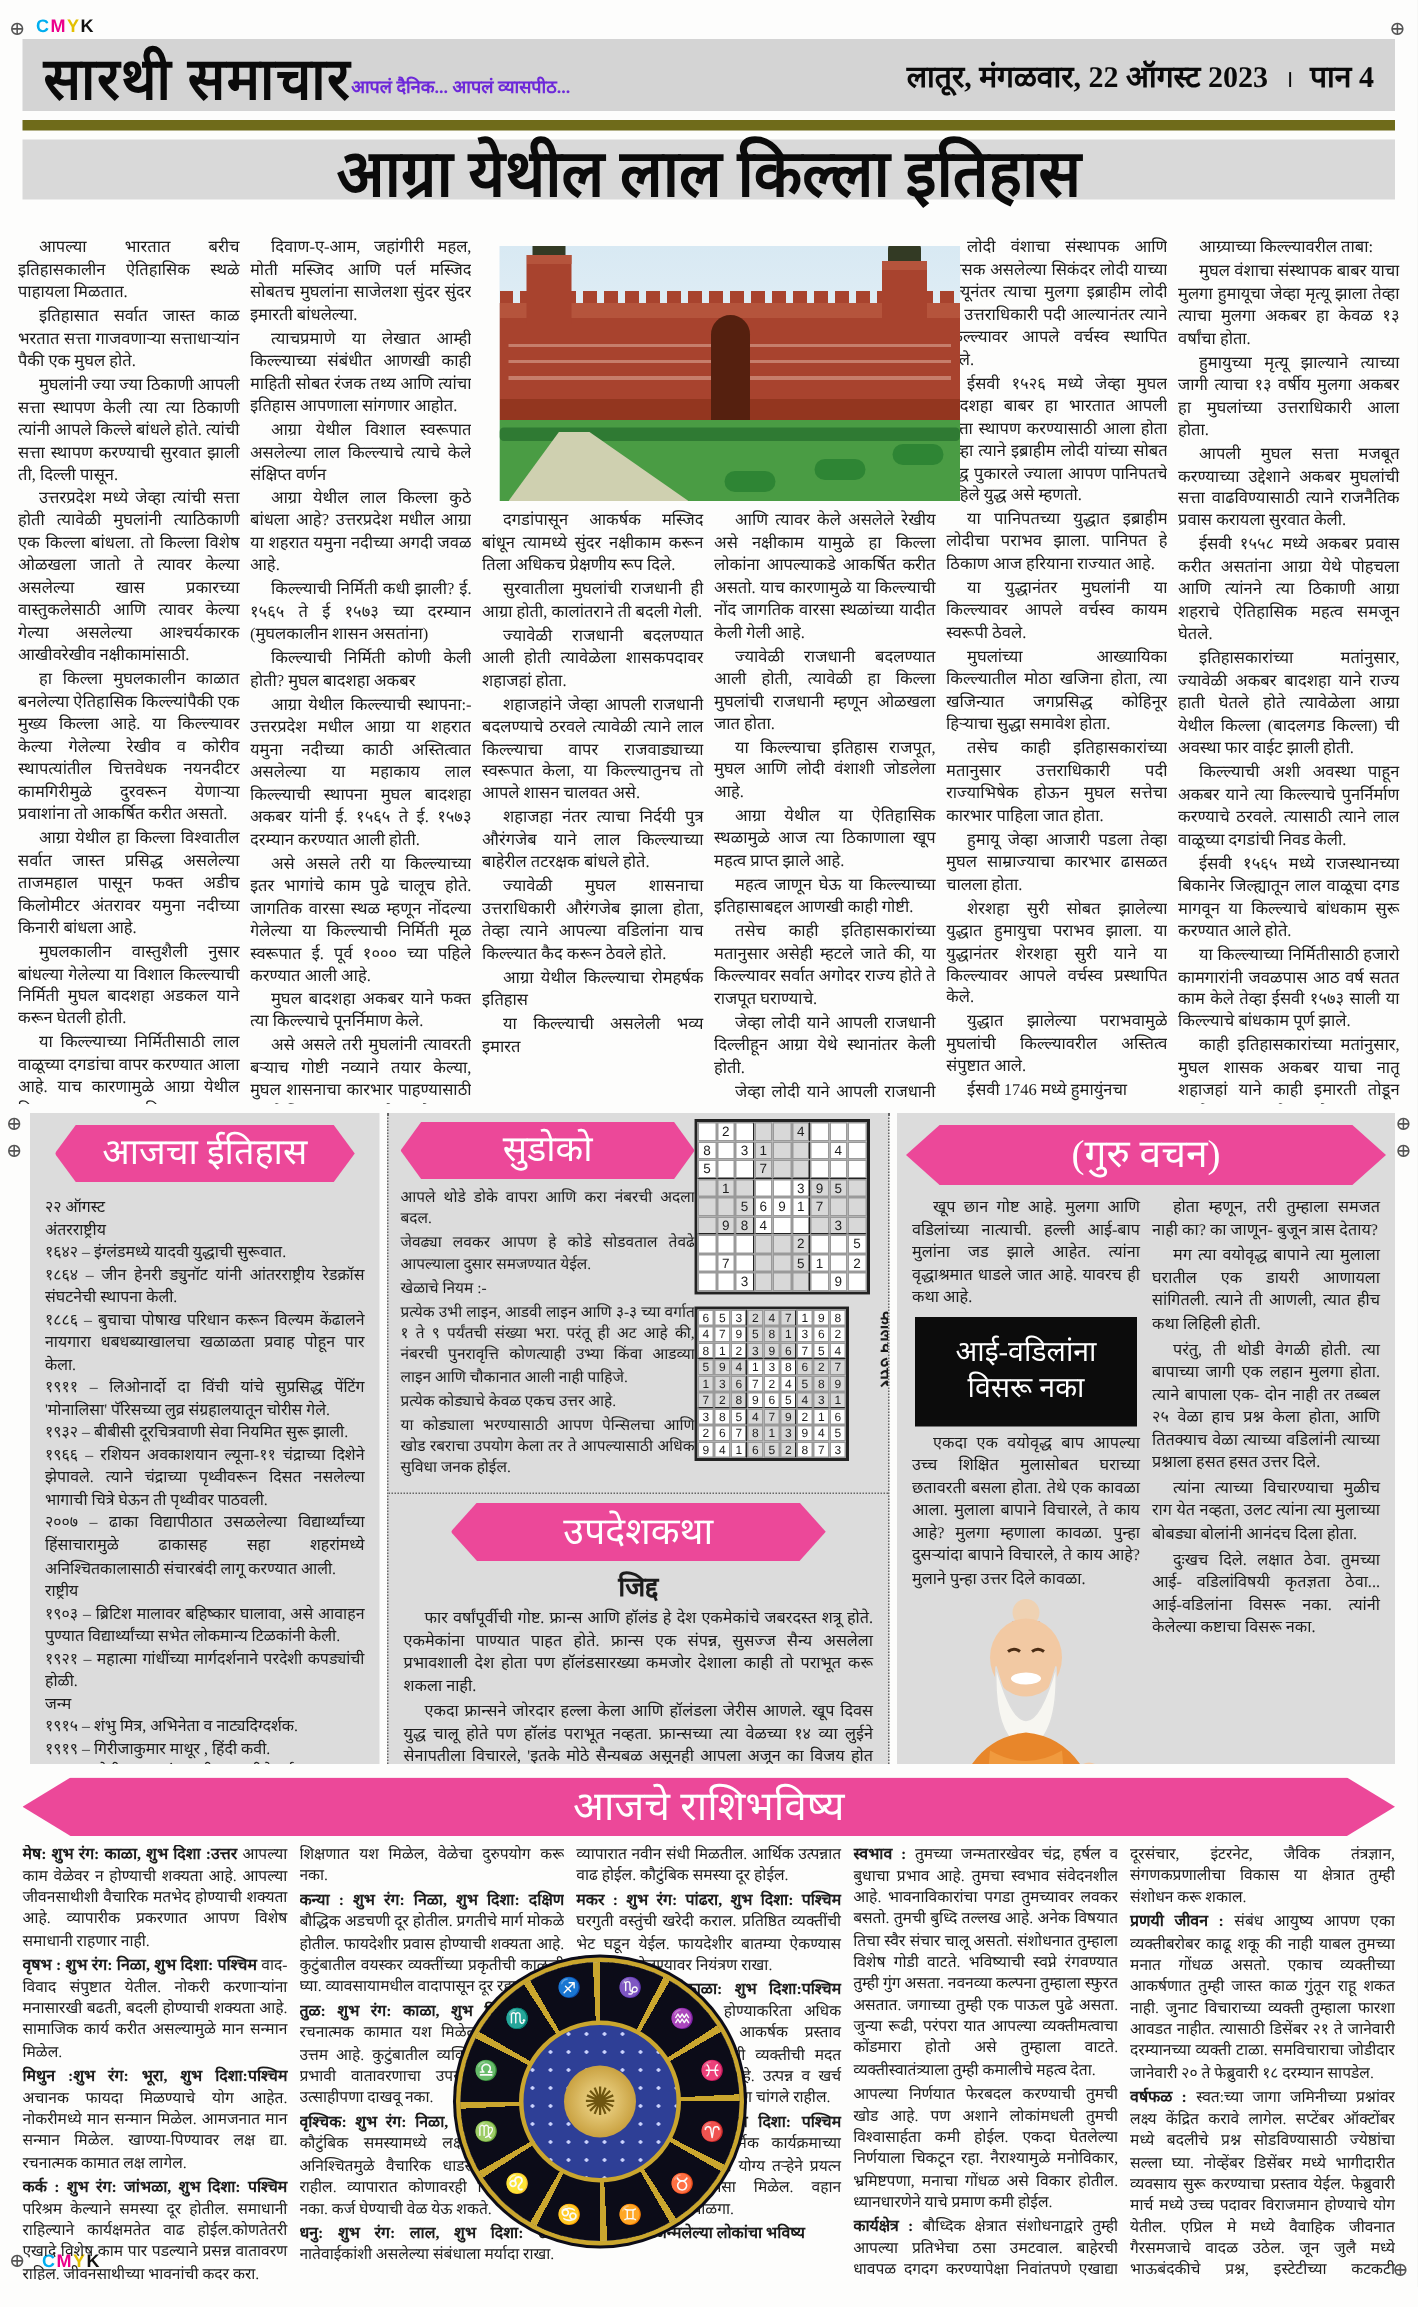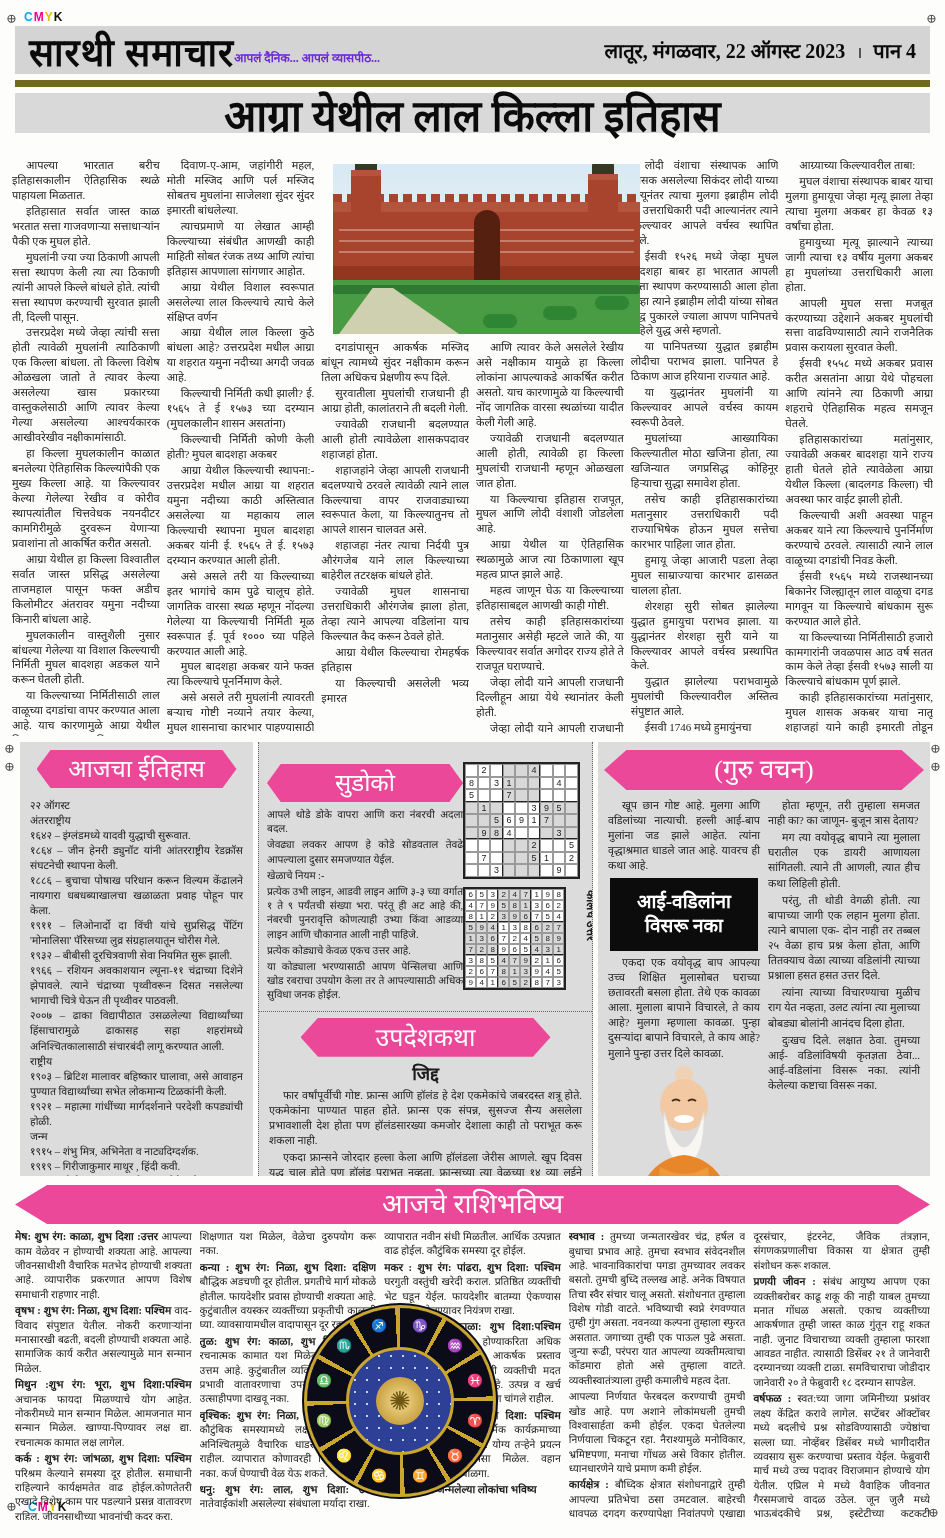--- a/index.html
+++ b/index.html
@@ -45,21 +45,21 @@
         clip-path:polygon(28% 0,45% 0,100% 100%,0 100%);}
   .shrub{position:absolute;bottom:6px;width:34px;height:14px;border-radius:7px;background:#2e8534;}
 
   .panel{position:absolute;background:#dcdcdc;box-sizing:border-box;overflow:hidden;}
   .banner{background:#ec4899;color:#fff;text-align:center;font-weight:400;
           clip-path:polygon(0% 50%,7% 0%,93% 0%,100% 50%,93% 100%,7% 100%);
           padding:7px 0;font-size:26px;line-height:1;}
   .hist-body{padding:8px 10px;font-size:10.6px;line-height:1.42;text-align:justify;}
   .hist-body p{margin:0;}
 
-  .sud-wrap{display:flex;gap:0;padding:20px 8px 0 8px;}
+  .sud-wrap{display:flex;gap:0;padding:4px 8px 0 8px;}
   .sud-left{width:198px;}
   .sud-left .banner{font-size:24px;margin-top:2px;}
   .sud-rules{font-size:10.3px;line-height:1.38;text-align:justify;margin-top:6px;}
   .sud-rules p{margin:0 0 2px 0;}
   .sud-right{width:122px;position:relative;}
   .sgrid{display:grid;border:2px solid #222;background:#fff;width:max-content;}
   .sgrid .cell{display:flex;align-items:center;justify-content:center;border:0.5px solid #9a9a9a;
                font-family:"Liberation Sans",sans-serif;}
   .sgrid .cell.shade{background:#d8d8d8;}
   .sgrid .cell.br{border-right:1.6px solid #222;}
@@ -67,21 +67,21 @@
   .ans-label{position:absolute;right:-16px;top:128px;writing-mode:vertical-rl;font-weight:bold;font-size:12px;}
 
   .updesh{border-top:1px dotted #666;margin-top:6px;padding:6px 10px;}
   .updesh .banner{width:250px;margin:0 auto;font-size:25px;}
   .updesh h3{text-align:center;margin:4px 0 3px 0;font-size:18px;}
   .updesh p{margin:0 0 2px 0;font-size:10.8px;line-height:1.4;text-align:justify;text-indent:14px;}
 
   .guru-cols{display:flex;gap:8px;padding:6px 10px;position:relative;}
   .guru-col{flex:1;font-size:10.8px;line-height:1.4;text-align:justify;}
   .guru-col p{margin:0 0 2px 0;text-indent:14px;}
-  .guru-box{background:#0c0c0c;color:#fff;font-weight:700;font-size:19px;text-align:center;
+  .guru-box{background:#0c0c0c;color:#fff;font-weight:400;font-size:19px;text-align:center;
             padding:12px 6px;margin:4px 2px;line-height:1.3;}
 
   .rashi{position:absolute;left:15px;top:1185px;width:915px;height:345px;}
   .rashi .banner{clip-path:polygon(0% 50%,3.5% 0%,96.5% 0%,100% 50%,96.5% 100%,3.5% 100%);font-size:27px;padding:6px 0;}
   .rashi-cols{display:flex;gap:8px;margin-top:6px;position:relative;}
   .rashi-col{flex:1;font-size:10.4px;line-height:1.38;text-align:justify;overflow:hidden;height:290px;}
   .rashi-col p{margin:0 0 2px 0;}
   .rashi-col b{font-size:10.6px;}
 
   .wheel{position:absolute;left:292px;top:78px;width:186px;height:186px;border-radius:50%;

